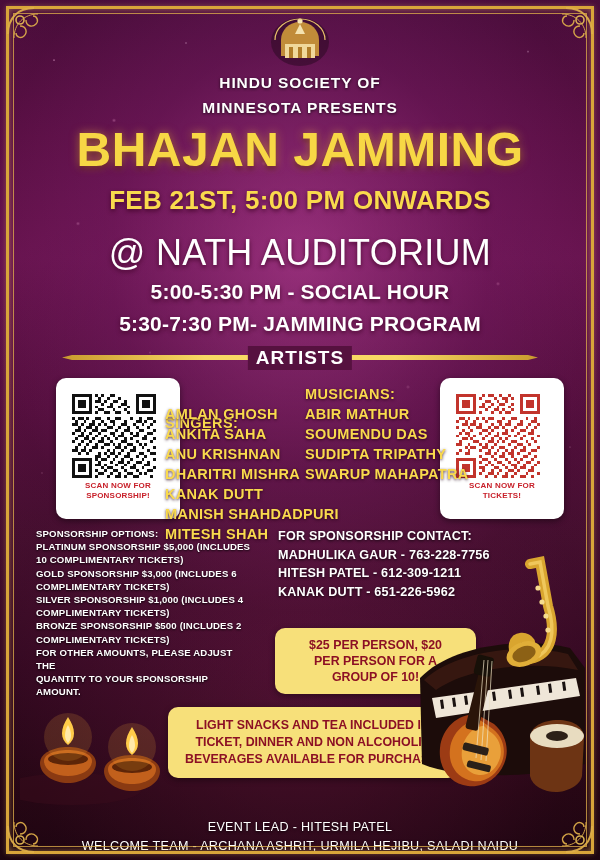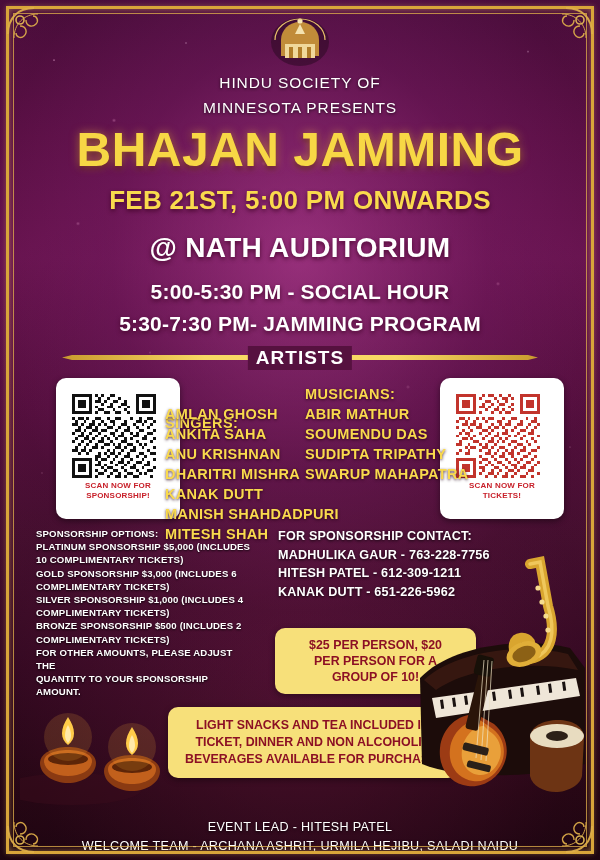--- a/index.html
+++ b/index.html
@@ -96,21 +96,21 @@
   }
 
   .presents {
     position: absolute;
     top: 70px;
     left: 0;
     width: 600px;
     text-align: center;
     color: #ffffff;
     font-size: 15.5px;
-    font-weight: normal;
+    font-weight: bold;
     letter-spacing: 0.9px;
     line-height: 25px;
     text-shadow: 0 1px 3px rgba(0,0,0,0.7);
   }
 
   .title {
     position: absolute;
     top: 122px;
     left: 0;
     width: 600px;
@@ -133,22 +133,22 @@
     color: #f9da4d;
     letter-spacing: 0.3px;
     text-shadow: 0 2px 4px rgba(60,0,35,0.8);
   }
   .venue {
     position: absolute;
     top: 232px;
     left: 0;
     width: 600px;
     text-align: center;
-    font-size: 28px;
-    font-weight: bold;
+    font-size: 36px;
+    font-weight: normal;
     color: #ffffff;
     letter-spacing: 0.3px;
     text-shadow: 0 2px 4px rgba(60,0,35,0.8);
   }
   .sched1, .sched2 {
     position: absolute;
     left: 0;
     width: 600px;
     text-align: center;
     font-size: 21px;

